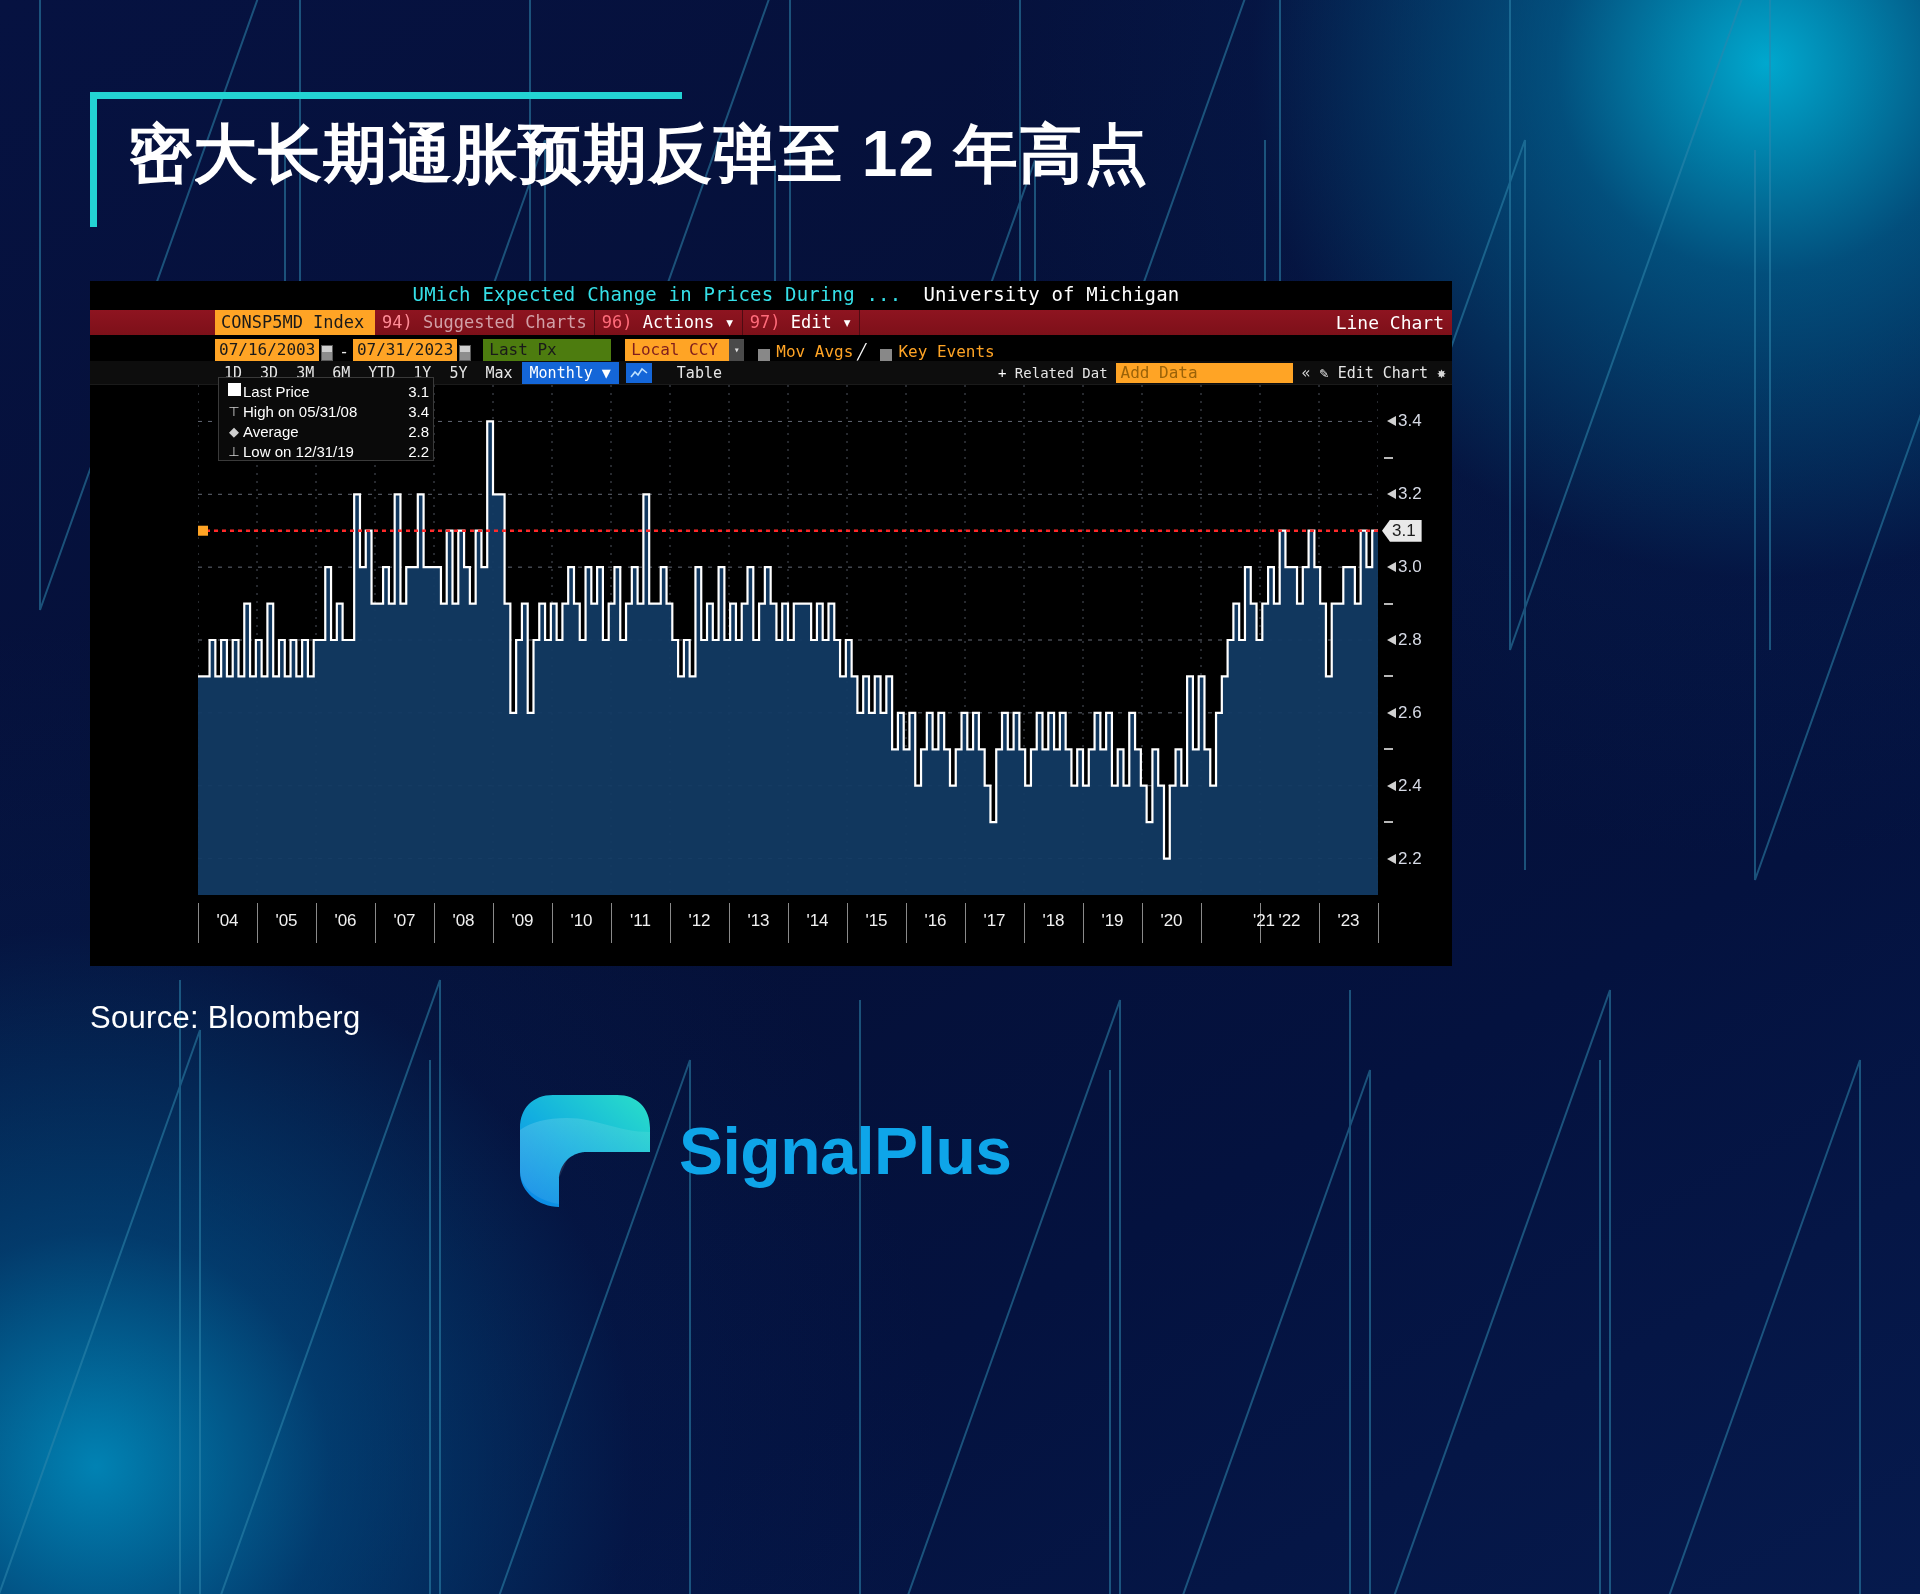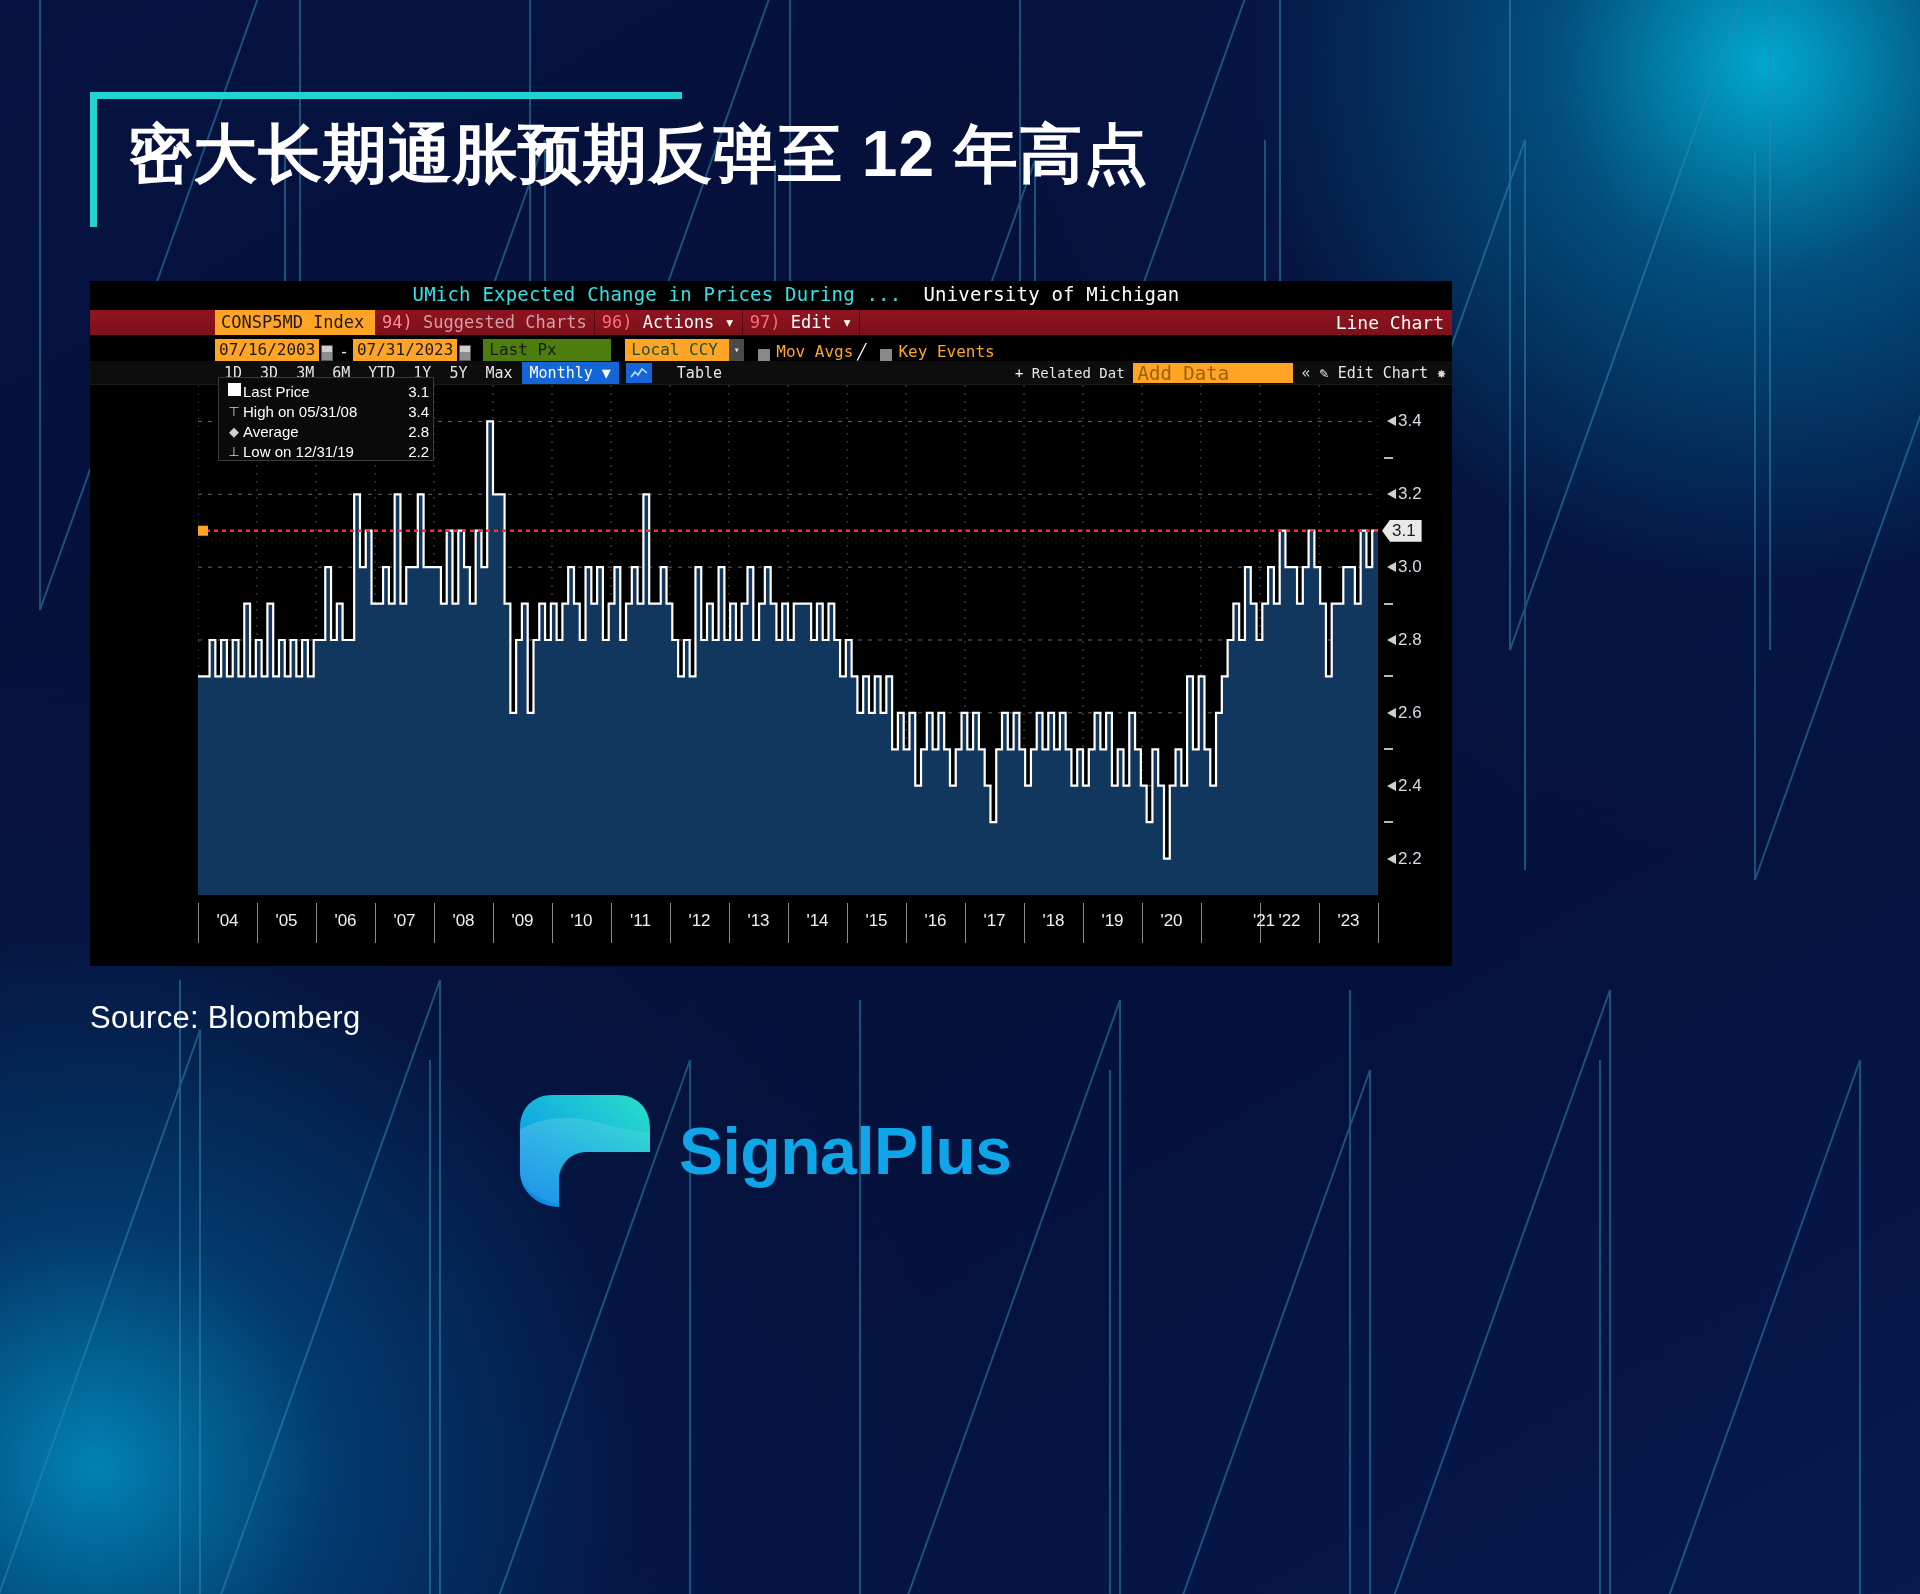--- a/index.html
+++ b/index.html
@@ -109,21 +109,21 @@
     border: 1px solid #5a5a5a;
     display: inline-block;
   }
   .dash { color: #e8e8e8; font-size: 16px; margin: 0 4px; }
   .fld-px {
     background: #4d7c0f; color: #1a1a1a; font-size: 16px;
     height: 22px; line-height: 22px; padding: 0 6px;
     width: 128px; margin-left: 10px;
   }
   .fld-ccy {
-    background: #ffa425; color: #14532d; font-size: 16px;
+    background: #ffa425; color: #7f1d1d; font-size: 16px;
     height: 22px; line-height: 22px; padding: 0 6px;
     width: 104px; margin-left: 14px;
   }
   .dd-box {
     width: 15px; height: 22px; background:#4a4a4a; color:#ddd;
     font-size: 10px; line-height: 22px; text-align:center;
   }
   .chk {
     width: 12px; height: 12px; background: #888; display: inline-block;
     margin: 0 6px 0 14px; vertical-align: middle;
@@ -147,22 +147,22 @@
     width: 26px; height: 20px; margin-left: 7px; background: #1466d8;
     display: flex; align-items: center; justify-content: center;
   }
   .bar-int-right {
     position: absolute; right: 6px; top: 0; height: 24px;
     display: flex; align-items: center;
   }
   .rel-dat { color: #e6e6e6; font-size: 14px; margin-right: 8px; }
   .rel-dat .plus { color: #ffffff; }
   .add-data {
-    background: #ffa425; color: #9a6208; font-size: 19px;
-    width: 160px; height: 20px; line-height: 20px; padding: 0 5px;
+    background: #ffa425; color: #9a6208; font-size: 16px;
+    width: 177px; height: 20px; line-height: 20px; padding: 0 5px;
   }
   .chev { color: #d8d8d8; font-size: 15px; margin: 0 9px; }
   .edit-chart { color: #e6e6e6; font-size: 15px; }
   .gear { color: #d8d8d8; font-size: 15px; margin-left: 9px; }
 
   
   .bar-tools {
     position: absolute; left: 512px; top: 106px;
     height: 26px; display: flex; align-items: center;
   }

